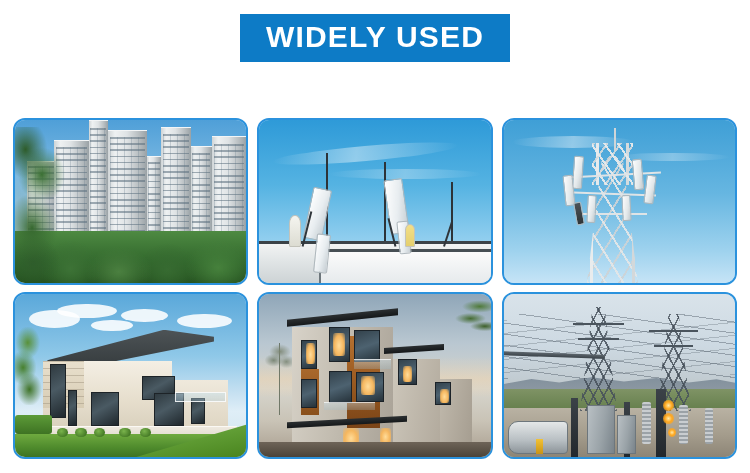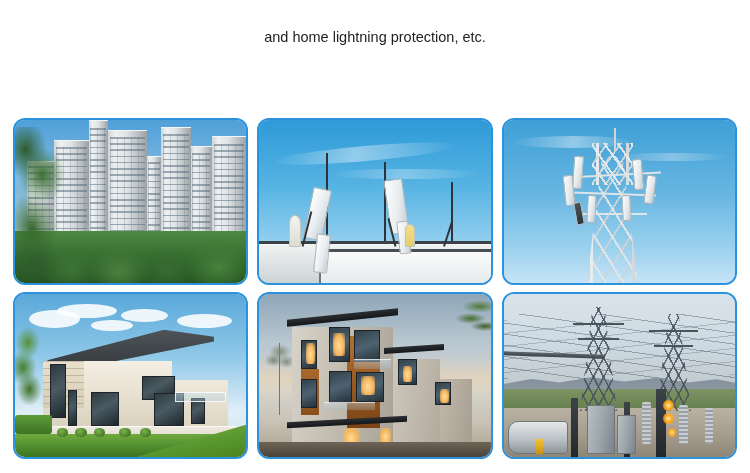--- a/index.html
+++ b/index.html
@@ -475,22 +475,22 @@
     position: absolute; left: 14%; bottom: 2%; width: 3%; height: 9%;
     background: linear-gradient(#f2c236,#c99316);
   }
 </style>
 </head>
 <body>
 
 <div class="page">
 
   <div class="header">
+    <div class="title-banner">WIDELY USED</div>
     <div class="subtitle">
-      <span class="sub-line">and home lightning protection, etc.</span>
     </div>
   </div>
 
   <div class="grid">
 
     <div class="tile">
       <div class="photo p1">
         <div class="tower t8"></div>
         <div class="tower t1"></div>
         <div class="tower t2"></div>

